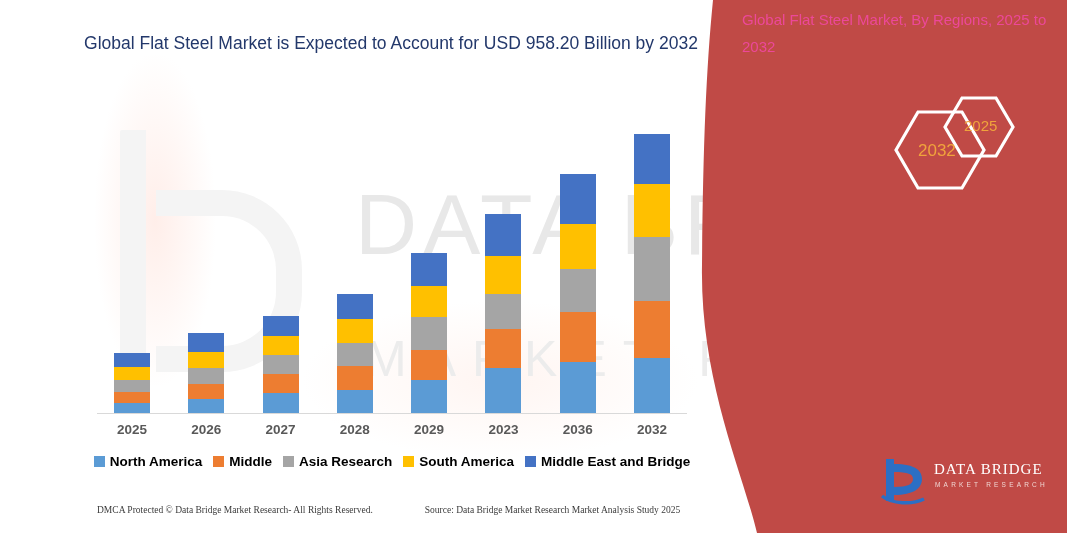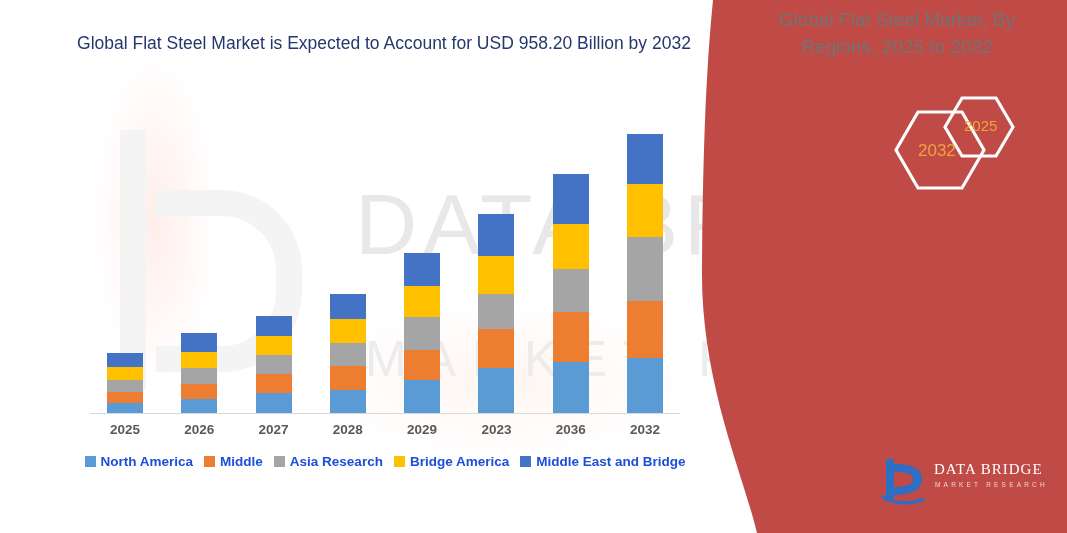--- a/index.html
+++ b/index.html
@@ -81,21 +81,21 @@
     left: 300px;
     top: 300px;
     width: 400px;
     height: 160px;
     background: radial-gradient(ellipse at 50% 50%, rgba(255,244,240,0.9) 0%, rgba(255,255,255,0) 70%);
   }
 
   
   .left-panel {
     position: absolute;
-    left: 4px;
+    left: 11px;
     top: 0;
     width: 760px;
     height: 428px;
     z-index: 2;
   }
   .chart-title {
     position: absolute;
     left: 60px;
     top: 30px;
     width: 640px;
@@ -180,21 +180,21 @@
     gap: 5px;
   }
   .legend-swatch {
     width: 11px;
     height: 11px;
     flex: 0 0 auto;
   }
   .legend-label {
     font-size: 13.5px;
     font-weight: bold;
-    color: #1d4ed8;
+    color: #000000;
     white-space: nowrap;
   }
 
   .footer {
     position: absolute;
     left: 86px;
     top: 505px;
     width: 600px;
     display: flex;
     gap: 52px;
@@ -223,24 +223,24 @@
     top: 0;
     width: 367px;
     height: 533px;
     z-index: 4;
   }
   .panel-title {
     position: absolute;
     left: 42px;
     top: 6px;
     width: 310px;
-    text-align: center;
-    font-size: 19px;
+    text-align: left;
+    font-size: 15px;
     line-height: 27px;
-    color: #737373;
+    color: #ec4899;
     font-weight: 400;
   }
   .hexes {
     position: absolute;
     left: 0;
     top: 95px;
     width: 367px;
     height: 120px;
   }
   .hex-text {
@@ -402,28 +402,32 @@
         <div class="legend-item">
           <span class="legend-swatch" style="background: rgb(237, 125, 49);"></span>
           <span class="legend-label">Middle</span>
         </div>
         <div class="legend-item">
           <span class="legend-swatch" style="background: rgb(165, 165, 165);"></span>
           <span class="legend-label">Asia Research</span>
         </div>
         <div class="legend-item">
           <span class="legend-swatch" style="background: rgb(255, 192, 0);"></span>
-          <span class="legend-label">Bridge America</span>
+          <span class="legend-label">South America</span>
         </div>
         <div class="legend-item">
           <span class="legend-swatch" style="background: rgb(68, 114, 196);"></span>
           <span class="legend-label">Middle East and Bridge</span>
         </div>
       </div>
 
+    <div class="footer">
+      <span>DMCA Protected © Data Bridge Market Research- All Rights Reserved.</span>
+      <span>Source: Data Bridge Market Research  Market Analysis Study 2025</span>
+    </div>
   </div>
 
   <div class="right-panel">
     <svg width="1067" height="533" viewBox="0 0 1067 533">
       <path d="M 713 0 L 1067 0 L 1067 533 L 757 533 C 742 470 700 380 702 265 C 703 150 706 70 713 0 Z" fill="#c04a46"></path>
     </svg>
   </div>
 
   <div class="right-content">
     <div class="panel-title">Global Flat Steel Market, By Regions, 2025 to 2032</div>

